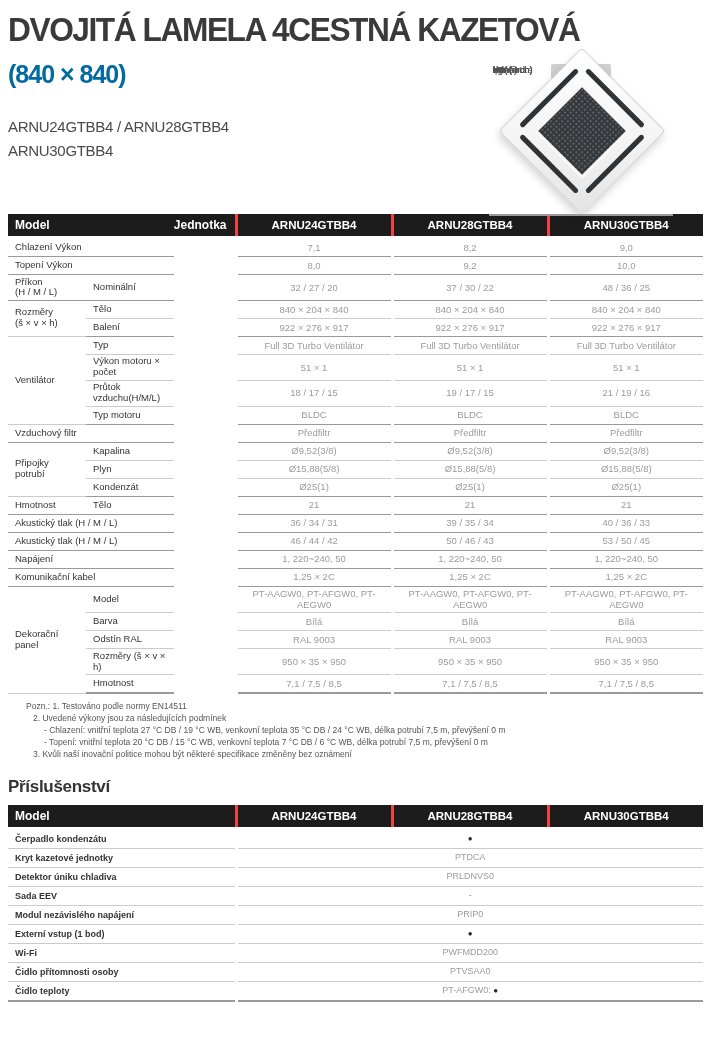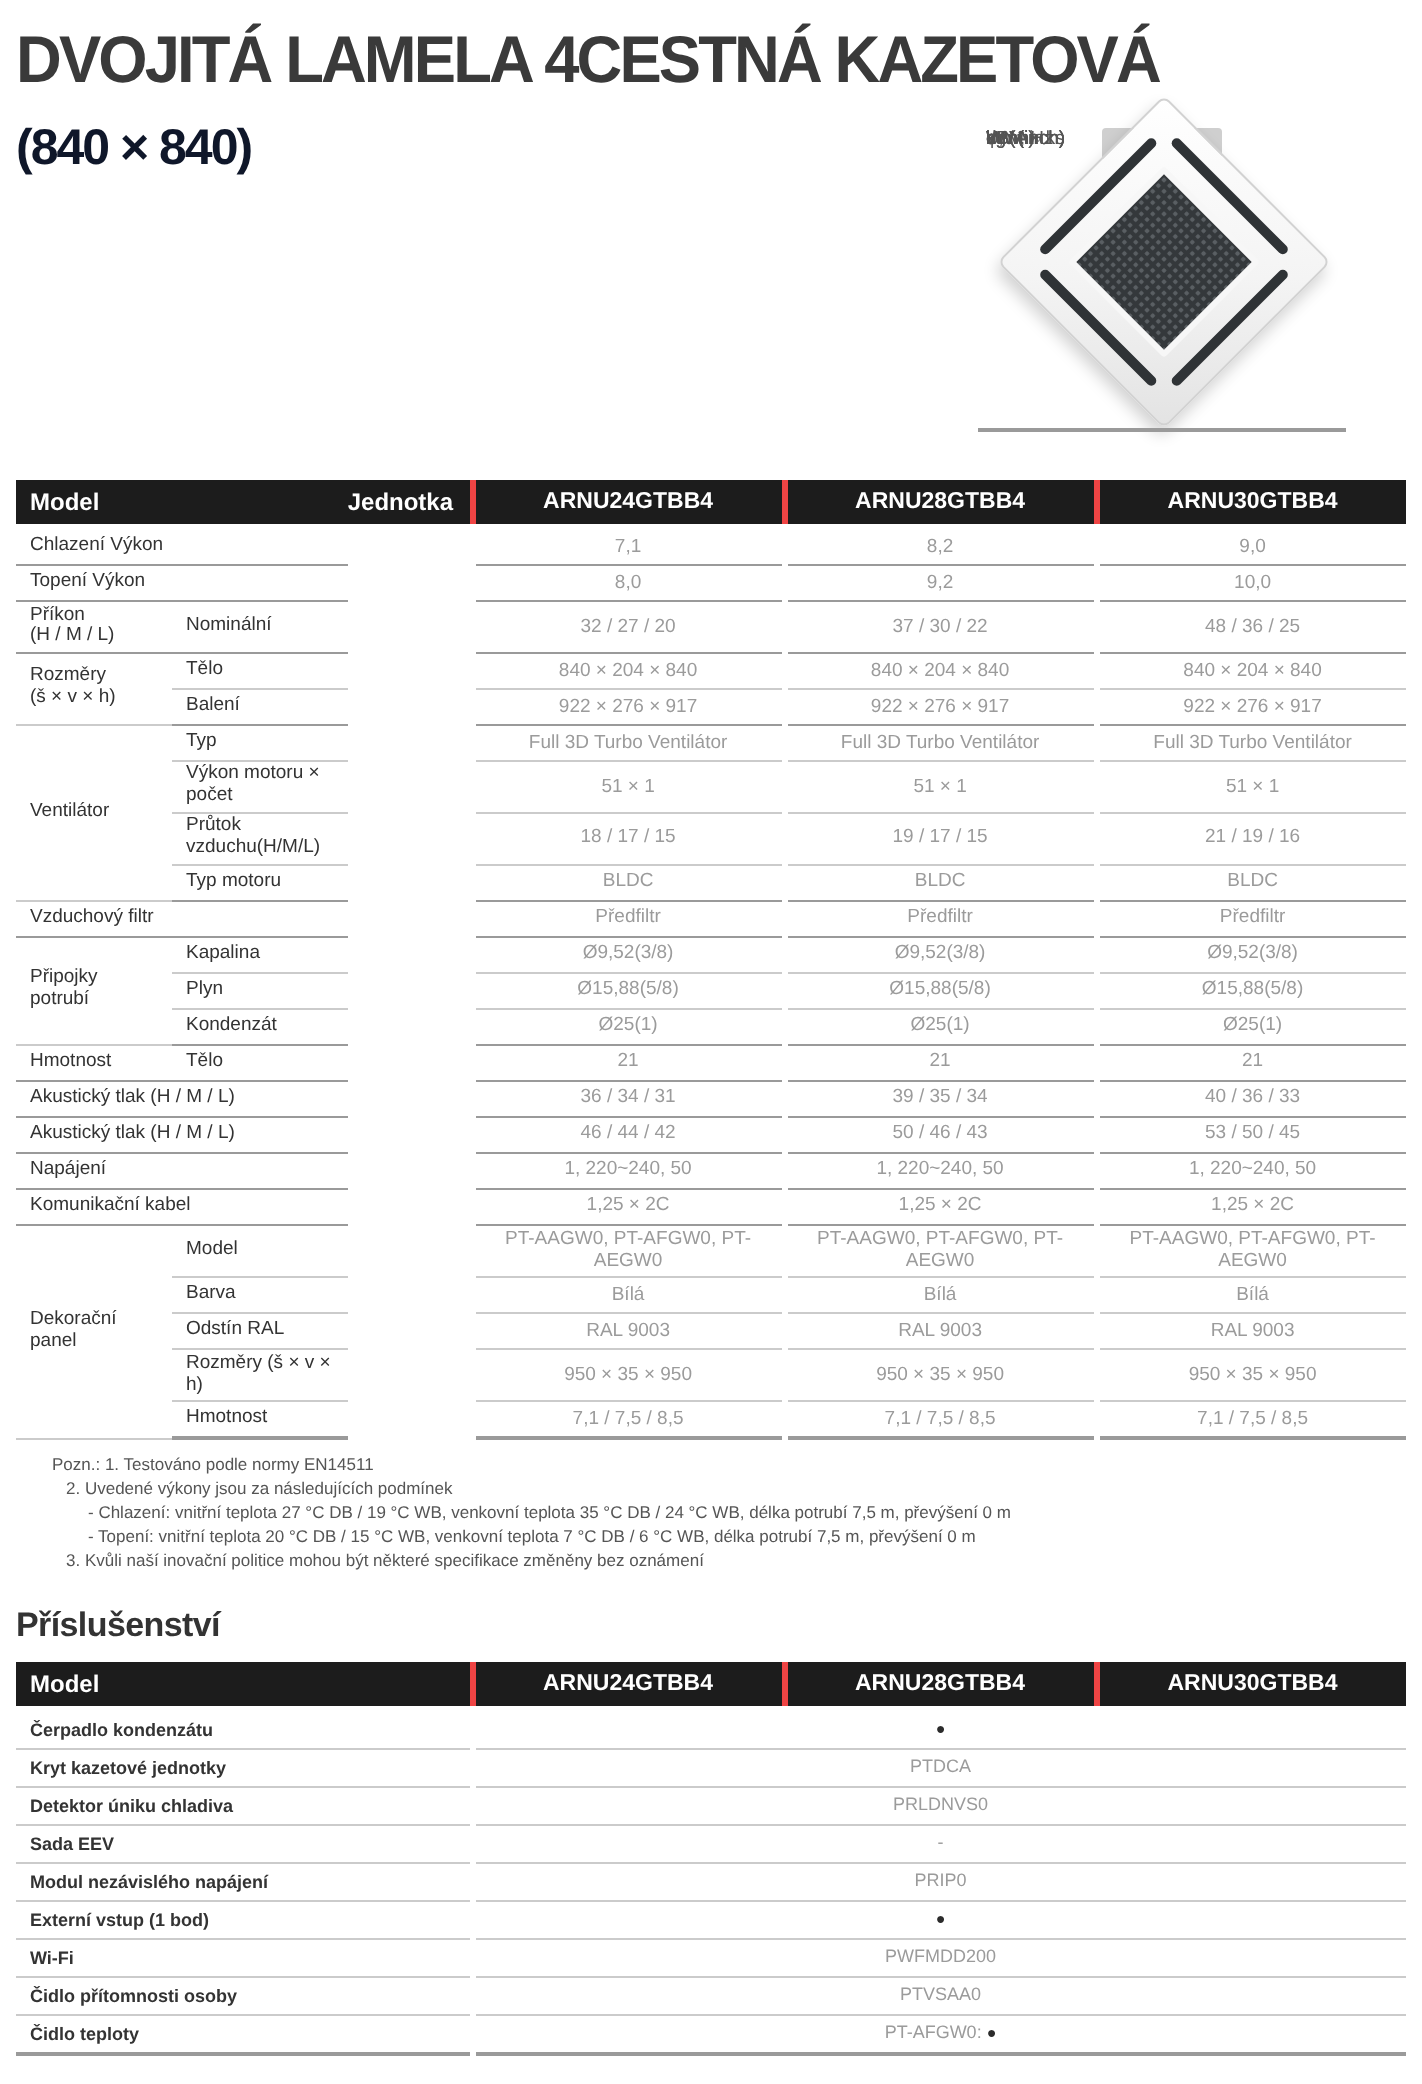--- a/index.html
+++ b/index.html
@@ -1,22 +1,22 @@
 <!DOCTYPE html>
 <html><head>
 <meta charset="utf-8">
 <style>
   html,body{margin:0;padding:0;background:#fff;}
   body{width:711px;height:1042px;overflow:hidden;font-family:"Liberation Sans",sans-serif;color:#333;position:relative;}
   .page{position:relative;width:711px;height:1042px;}
 
   
-  .hdr{position:relative;padding:8px 8px 0 8px;height:240px;box-sizing:border-box;}
+  .hdr{position:relative;padding:8px 8px 0 8px;height:214px;box-sizing:border-box;}
   .title{font-size:33px;font-weight:bold;color:#3a3a3a;letter-spacing:-1.5px;line-height:1.1;margin:4px 0 0 0;transform:scaleX(.96);transform-origin:left;white-space:nowrap;}
-  .subtitle{font-size:25px;font-weight:bold;color:#0f172a;letter-spacing:-1px;margin-top:12px;}
+  .subtitle{font-size:25px;font-weight:bold;color:#0369a1;letter-spacing:-1px;margin-top:12px;}
   .models{margin-top:26px;font-size:15px;color:#4a4a4a;line-height:1.55;letter-spacing:-.3px;}
 
   
   .unit{position:absolute;top:64px;right:38px;width:180px;height:150px;}
   .diamond{position:absolute;left:30px;top:8px;width:116px;height:116px;transform:rotate(45deg);
     background:linear-gradient(135deg,#ffffff 0%,#f4f4f4 55%,#e3e3e3 100%);
     border:1px solid #d2d2d2;border-radius:4px;box-shadow:2px 4px 8px rgba(0,0,0,.18);}
   .slot{position:absolute;background:#2f3336;border-radius:3px;}
   .slot-t{left:18px;right:18px;top:9px;height:5px;}
   .slot-b{left:18px;right:18px;bottom:9px;height:5px;}
@@ -54,20 +54,24 @@
   .notes .n2{padding-left:34px;}
 </style>
 </head>
 <body>
 
 <div class="page">
 
   <div class="hdr">
     <div class="title">DVOJITÁ LAMELA 4CESTNÁ KAZETOVÁ</div>
     <div class="subtitle">(840 × 840)</div>
+    <div class="models">
+      <div>ARNU24GTBB4 / ARNU28GTBB4</div>
+      <div>ARNU30GTBB4</div>
+    </div>
     <div class="unit">
       <div class="chassis"></div>
       <div class="diamond">
         <div class="slot slot-t"></div>
         <div class="slot slot-b"></div>
         <div class="slot slot-l"></div>
         <div class="slot slot-r"></div>
         <div class="grille"></div>
       </div>
     </div>

